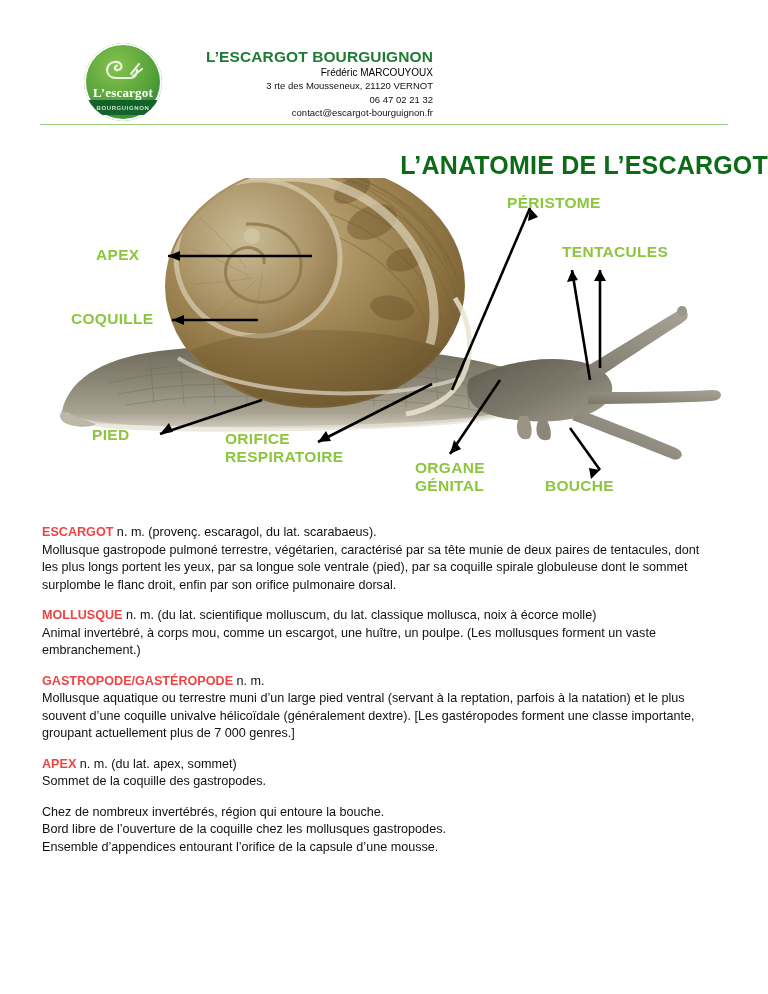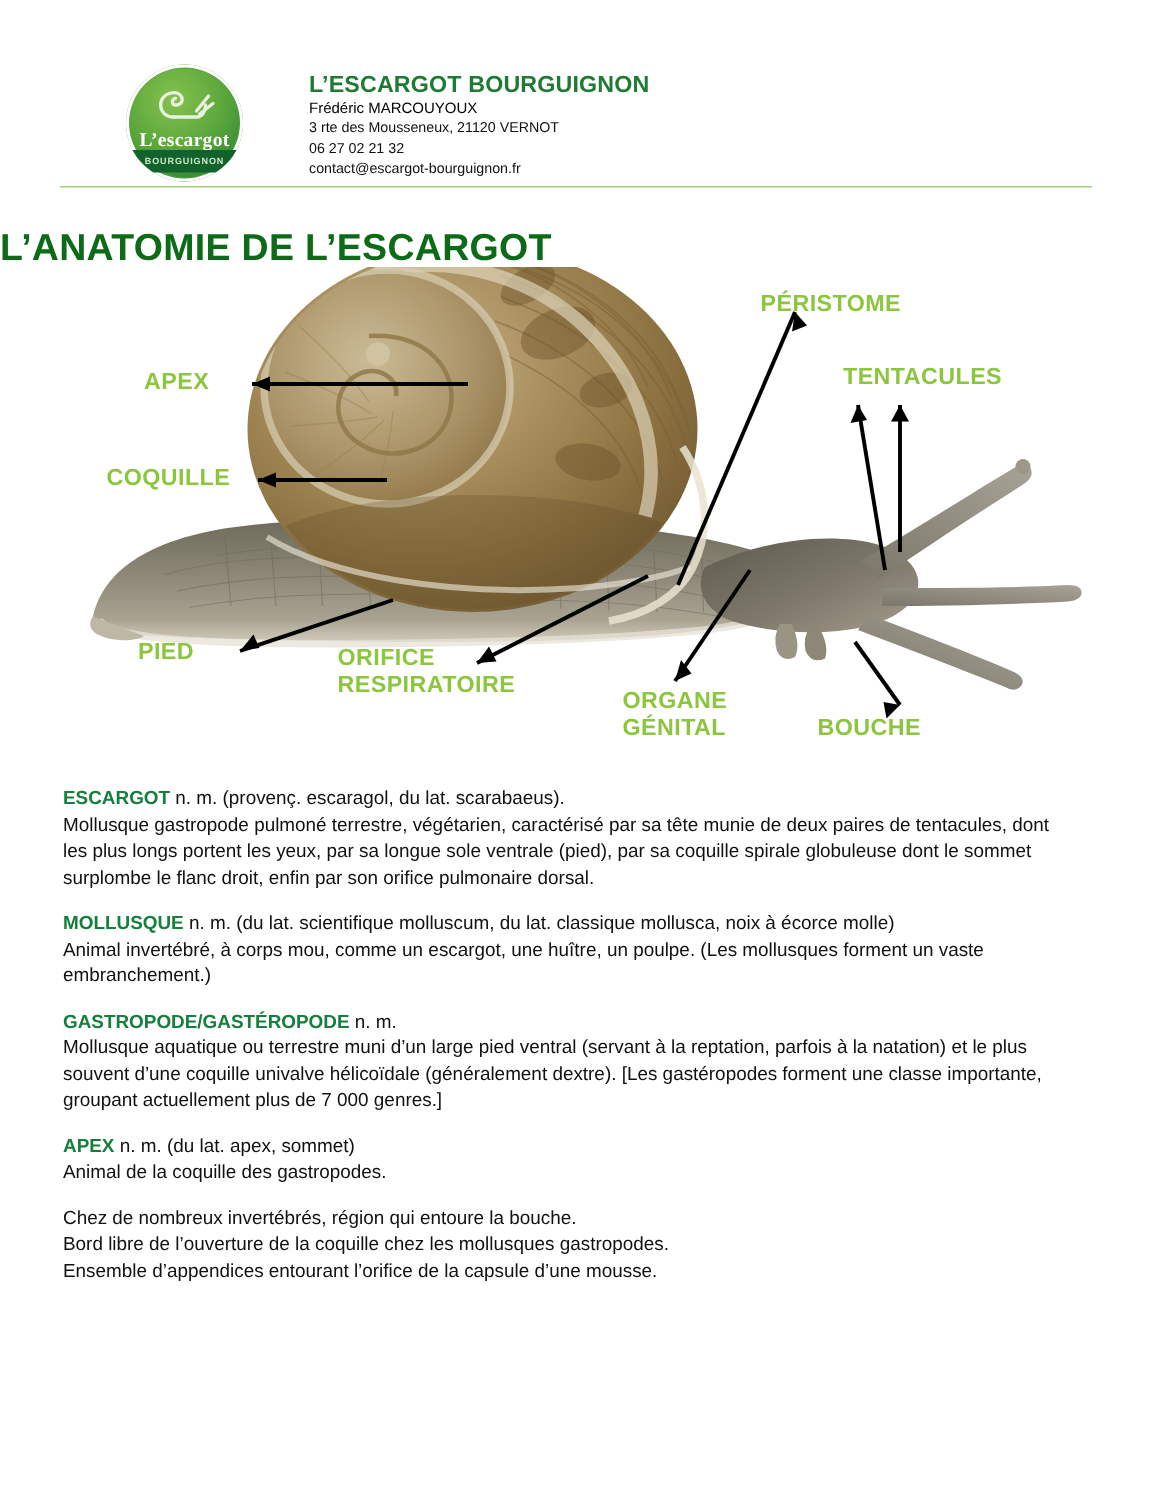--- a/index.html
+++ b/index.html
@@ -68,21 +68,21 @@
     display: flex; align-items: center; justify-content: center;
   }
   .logo .logo-sub {
     font-size: 6px;
     font-weight: bold;
     letter-spacing: .6px;
     color: #cfe6c5;
     white-space: nowrap;
   }
 
-  .contact { padding-left: 36px; padding-top: 6px; }
+  .contact { padding-left: 36px; padding-top: 6px; text-align: right; }
   .company {
     color: #1f7a34;
     font-weight: bold;
     font-size: 15.5px;
     letter-spacing: .1px;
     line-height: 1.1;
   }
   .person {
     font-weight: normal;
     font-size: 10px;
@@ -99,21 +99,21 @@
     position: absolute;
     left: 40px; top: 124px;
     width: 688px; height: 0;
     border-top: 1px solid #9ccf7e;
   }
 
   
   .doc-title {
     position: absolute;
     left: 0; right: 0; top: 134px;
-    text-align: left;
+    text-align: right;
     color: #0d6b18;
     font-weight: bold;
     font-size: 25px;
     letter-spacing: .2px;
   }
 
   
   .diagram {
     position: absolute;
     left: 0; top: 178px;
@@ -139,21 +139,21 @@
   }
   .entry { margin-bottom: 13px; }
   .entry p {
     margin: 0;
     font-size: 12.6px;
     line-height: 1.39;
     color: #111;
   }
   .entry p.just { text-align: justify; }
   .term {
-    color: #15803d;
+    color: #ef4444;
     font-weight: bold;
   }
 </style>
 </head>
 <body>
 
 <div class="page">
 
   <div class="header">
 
@@ -174,21 +174,21 @@
         <div class="logo-band">
           <span class="logo-sub">BOURGUIGNON</span>
         </div>
       </div>
     </div>
 
     <div class="contact">
       <div class="company">L’ESCARGOT BOURGUIGNON</div>
       <div class="person">Frédéric MARCOUYOUX</div>
       <div class="addr">3 rte des Mousseneux, 21120 VERNOT</div>
-      <div class="phone">06 27 02 21 32</div>
+      <div class="phone">06 47 02 21 32</div>
       <div class="mail">contact@escargot-bourguignon.fr</div>
     </div>
   </div>
 
   <div class="rule"></div>
 
   <h1 class="doc-title">L’ANATOMIE DE L’ESCARGOT</h1>
 
   <div class="diagram">
 
@@ -383,21 +383,21 @@
       <p>Animal invertébré, à corps mou, comme un escargot, une huître, un poulpe. (Les mollusques forment un vaste embranchement.)</p>
     </div>
 
     <div class="entry">
       <p><span class="term">GASTROPODE/GASTÉROPODE</span><span> n. m.</span></p>
       <p>Mollusque aquatique ou terrestre muni d’un large pied ventral (servant à la reptation, parfois à la natation) et le plus souvent d’une coquille univalve hélicoïdale (généralement dextre). [Les gastéropodes forment une classe importante, groupant actuellement plus de 7 000 genres.]</p>
     </div>
 
     <div class="entry">
       <p><span class="term">APEX</span><span> n. m. (du lat. apex, sommet)</span></p>
-      <p>Animal de la coquille des gastropodes.</p>
+      <p>Sommet de la coquille des gastropodes.</p>
     </div>
 
     <div class="entry">
       <p style="white-space: pre-line;">Chez de nombreux invertébrés, région qui entoure la bouche.
 Bord libre de l’ouverture de la coquille chez les mollusques gastropodes.
 Ensemble d’appendices entourant l’orifice de la capsule d’une mousse.</p>
     </div>
 
   </div>
 

